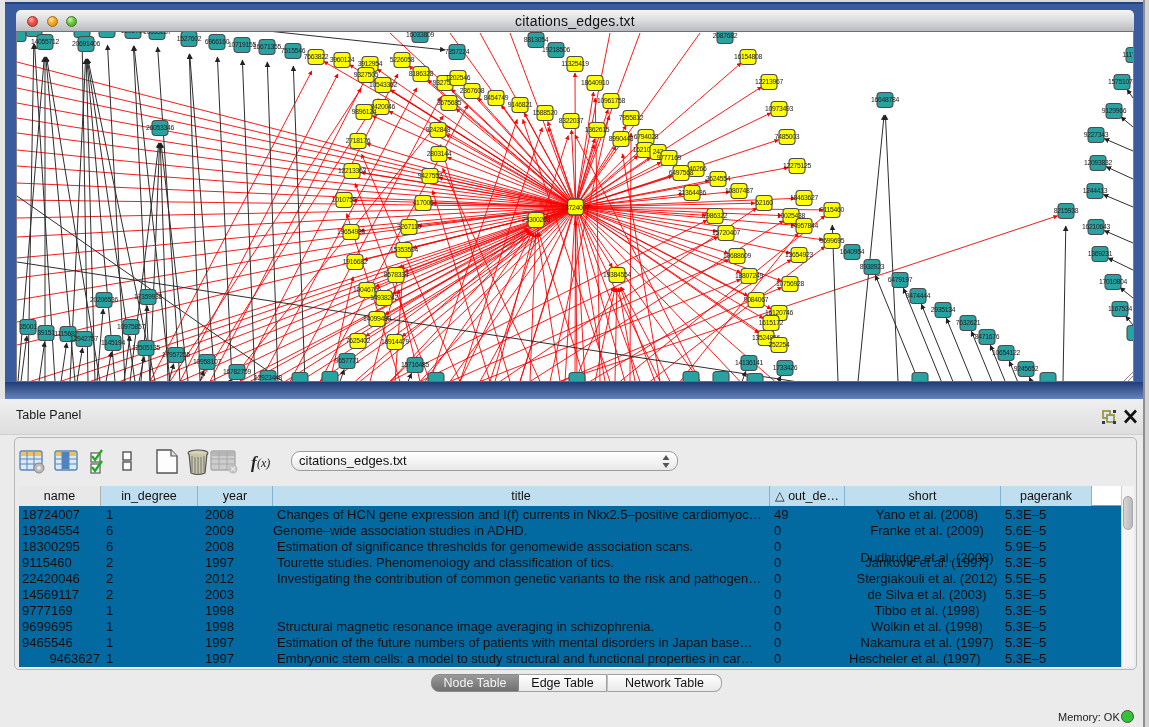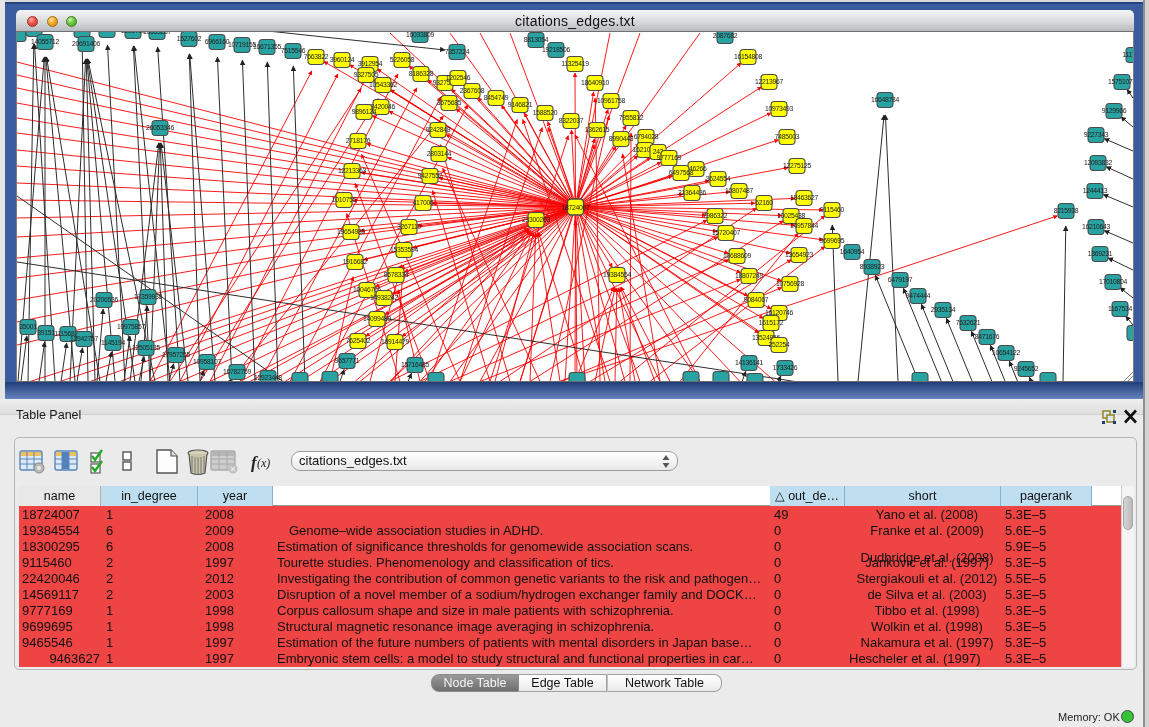--- a/index.html
+++ b/index.html
@@ -26,29 +26,29 @@
 #canvas{left:0;top:22px;width:1118px;height:350px;background:#fff;overflow:hidden;
   border-left:1px solid #7e7e7e;border-right:1px solid #7e7e7e;border-bottom:1px solid #6a6a6a;box-sizing:border-box;}
 #canvas svg{display:block;}
 .re{stroke:#fb0000;stroke-width:0.9;}
 .bk{stroke:#2d2d2d;stroke-width:1;}
 .nt{fill:#29a2a2;stroke:#4a4a4a;stroke-width:1.1;}
 .ny{fill:#ffff00;stroke:#4a4a4a;stroke-width:1.1;}
 .nl{font-size:6.8px;fill:#222222;text-anchor:middle;letter-spacing:-0.25px;}
 
 #tpanel{left:0;top:399px;width:1144px;height:328px;background:#ebebeb;}
-#tpheader{left:0;top:0;width:1144px;height:16px;background:linear-gradient(#efefef,#dedede);border-bottom:1px solid #d0d0d0;box-sizing:border-box;}
+#tpheader{left:0;top:0;width:1144px;height:36px;background:linear-gradient(#efefef,#dedede);border-bottom:1px solid #d0d0d0;box-sizing:border-box;}
 #tptitle{left:16px;top:9px;font-size:12.5px;color:#1a1a1a;}
 #container{left:14px;top:38px;width:1123px;height:233px;border:1px solid #b6b6b6;border-radius:5px;box-sizing:border-box;}
 
 #combo{left:291px;top:52px;width:387px;height:20px;border:1px solid #9b9b9b;border-radius:9px;
   background:linear-gradient(#ffffff,#e9e9e9);box-sizing:border-box;}
 #combotext{left:299px;top:54px;font-size:13px;color:#111;}
 
-#tbl{left:19px;top:87px;width:1102px;height:181px;background:#ef4444;}
+#tbl{left:19px;top:87px;width:1102px;height:181px;background:#0369a1;}
 .hc{top:0;height:20px;background:#bfdff0;border-right:1px solid #85b3cf;box-sizing:border-box;
     font-size:12.5px;color:#111;text-align:center;line-height:20px;}
 #tblhead{left:0;top:0;width:1102px;height:20px;border-bottom:1px solid #999;box-sizing:border-box;background:#fff;}
 .row{height:16.1px;font-size:13px;color:#111;white-space:nowrap;}
 .c{position:absolute;overflow:hidden;}
 #vsb{left:1121px;top:87px;width:13px;height:181px;background:#f4f4f4;border-left:1px solid #cfcfcf;box-sizing:border-box;}
 #vsbthumb{left:1122.5px;top:97px;width:10px;height:34px;background:linear-gradient(90deg,#d6d6d6,#b9b9bd);border:1px solid #a6a6a6;border-radius:5px;box-sizing:border-box;}
 
 .seg{top:275px;height:18px;font-size:12.5px;line-height:17px;text-align:center;box-sizing:border-box;}
 #seg1{left:431px;width:88px;background:linear-gradient(#9a9a9a,#6f6f6f);color:#f4f4f4;border:1px solid #8a8a8a;border-radius:8px 0 0 8px;}
@@ -681,37 +681,39 @@
         <path d="M5,1 L8.5,6 L1.5,6 z" fill="#555"></path>
         <path d="M5,14 L8.5,9 L1.5,9 z" fill="#555"></path>
       </svg>
     </div>
   <div class="abs" id="combotext">citations_edges.txt</div>
   <div class="abs" id="tbl">
 <div class="abs" id="tblhead">
         <div class="abs hc" style="left:0;width:82px;background:#e8e8e8;border-right:1px solid #b0b0b0;">name</div>
         <div class="abs hc" style="left:82px;width:97px;">in_degree</div>
         <div class="abs hc" style="left:179px;width:75px;">year</div>
+        <div class="abs hc" style="left:254px;width:497px;">title</div>
         <div class="abs hc" style="left:751px;width:75px;">△ out_de…</div>
         <div class="abs hc" style="left:826px;width:156px;">short</div>
         <div class="abs hc" style="left:982px;width:91px;">pagerank</div>
       </div>
       <div class="row">
         <div class="c" style="left:3px;top:20.5px;width:78px;">18724007</div>
         <div class="c" style="left:87px;top:20.5px;width:90px;">1</div>
         <div class="c" style="left:186px;top:20.5px;width:70px;">2008</div>
+        <div class="c" style="left:258px;top:20.5px;width:492px;">Changes of HCN gene expression and I(f) currents in Nkx2.5–positive cardiomyoc…</div>
         <div class="c" style="left:755px;top:20.5px;width:70px;">49</div>
         <div class="c" style="left:830px;top:20.5px;width:156px;text-align:center;">Yano et al. (2008)</div>
         <div class="c" style="left:986px;top:20.5px;width:85px;">5.3E–5</div>
       </div>
       <div class="row">
         <div class="c" style="left:3px;top:36.6px;width:78px;">19384554</div>
         <div class="c" style="left:87px;top:36.6px;width:90px;">6</div>
         <div class="c" style="left:186px;top:36.6px;width:70px;">2009</div>
-        <div class="c" style="left:270px;top:36.6px;width:492px;">Genome–wide association studies in ADHD.</div>
+        <div class="c" style="left:254px;top:36.6px;width:492px;">Genome–wide association studies in ADHD.</div>
         <div class="c" style="left:755px;top:36.6px;width:70px;">0</div>
         <div class="c" style="left:830px;top:36.6px;width:156px;text-align:center;">Franke et al. (2009)</div>
         <div class="c" style="left:986px;top:36.6px;width:85px;">5.6E–5</div>
       </div>
       <div class="row">
         <div class="c" style="left:3px;top:52.7px;width:78px;">18300295</div>
         <div class="c" style="left:87px;top:52.7px;width:90px;">6</div>
         <div class="c" style="left:186px;top:52.7px;width:70px;">2008</div>
         <div class="c" style="left:258px;top:52.7px;width:492px;">Estimation of significance thresholds for genomewide association scans.</div>
         <div class="c" style="left:755px;top:52.7px;width:70px;">0</div>
@@ -733,30 +735,28 @@
         <div class="c" style="left:186px;top:84.9px;width:70px;">2012</div>
         <div class="c" style="left:258px;top:84.9px;width:492px;">Investigating the contribution of common genetic variants to the risk and pathogen…</div>
         <div class="c" style="left:755px;top:84.9px;width:70px;">0</div>
         <div class="c" style="left:830px;top:84.9px;width:156px;text-align:center;">Stergiakouli et al. (2012)</div>
         <div class="c" style="left:986px;top:84.9px;width:85px;">5.5E–5</div>
       </div>
       <div class="row">
         <div class="c" style="left:3px;top:101.0px;width:78px;">14569117</div>
         <div class="c" style="left:87px;top:101.0px;width:90px;">2</div>
         <div class="c" style="left:186px;top:101.0px;width:70px;">2003</div>
-        <div class="c" style="left:258px;top:101.0px;width:492px;">Disruption of a novel member of a sodium/hydrogen exchanger family and DOCK…</div>
         <div class="c" style="left:755px;top:101.0px;width:70px;">0</div>
         <div class="c" style="left:830px;top:101.0px;width:156px;text-align:center;">de Silva et al. (2003)</div>
         <div class="c" style="left:986px;top:101.0px;width:85px;">5.3E–5</div>
       </div>
       <div class="row">
         <div class="c" style="left:3px;top:117.1px;width:78px;">9777169</div>
         <div class="c" style="left:87px;top:117.1px;width:90px;">1</div>
         <div class="c" style="left:186px;top:117.1px;width:70px;">1998</div>
-        <div class="c" style="left:258px;top:117.1px;width:492px;">Corpus callosum shape and size in male patients with schizophrenia.</div>
         <div class="c" style="left:755px;top:117.1px;width:70px;">0</div>
         <div class="c" style="left:830px;top:117.1px;width:156px;text-align:center;">Tibbo et al. (1998)</div>
         <div class="c" style="left:986px;top:117.1px;width:85px;">5.3E–5</div>
       </div>
       <div class="row">
         <div class="c" style="left:3px;top:133.2px;width:78px;">9699695</div>
         <div class="c" style="left:87px;top:133.2px;width:90px;">1</div>
         <div class="c" style="left:186px;top:133.2px;width:70px;">1998</div>
         <div class="c" style="left:258px;top:133.2px;width:492px;">Structural magnetic resonance image averaging in schizophrenia.</div>
         <div class="c" style="left:755px;top:133.2px;width:70px;">0</div>

